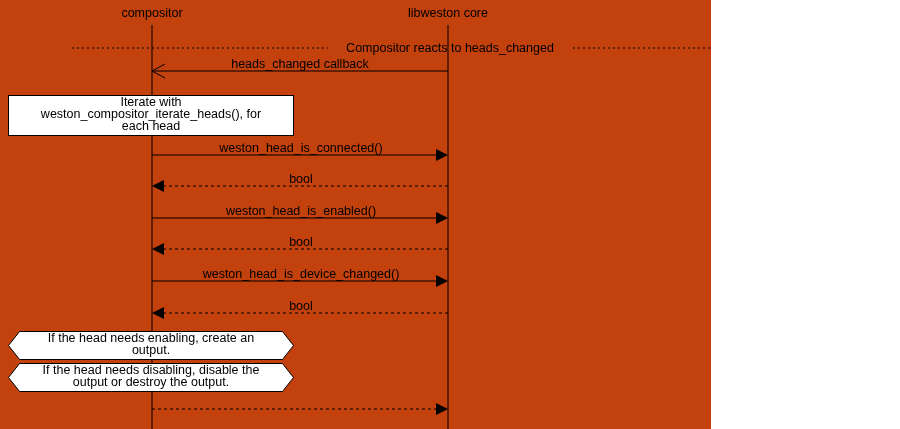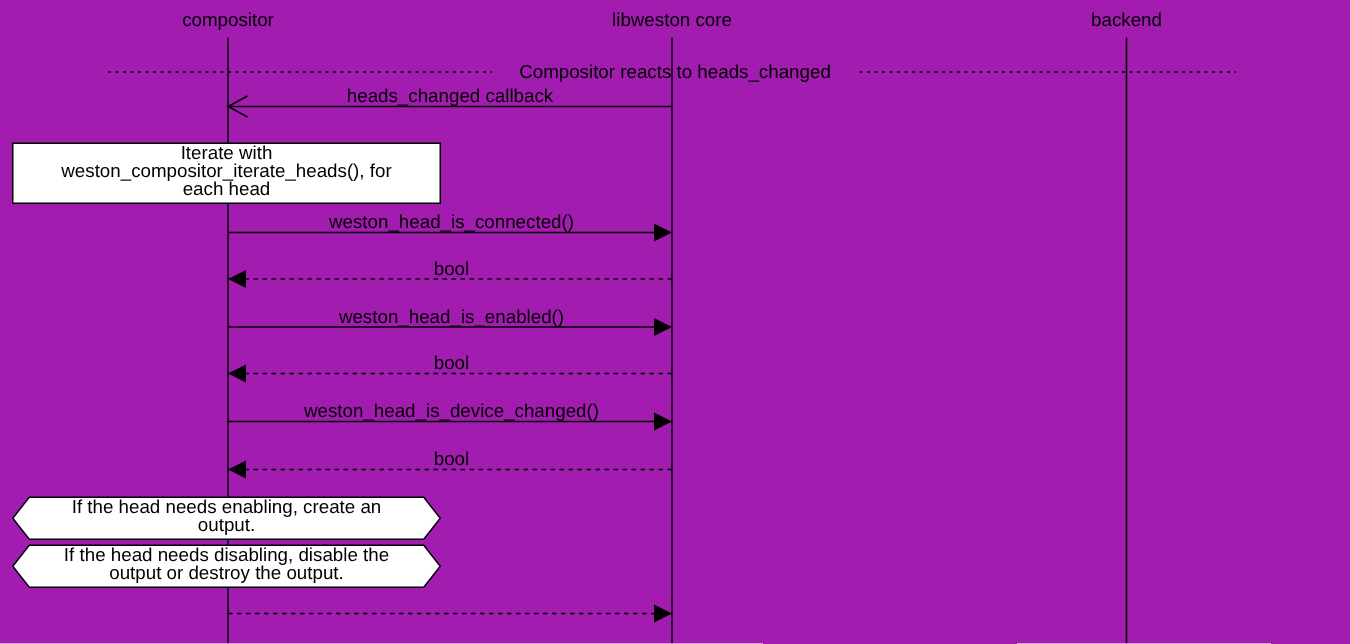--- a/index.html
+++ b/index.html
@@ -2,23 +2,23 @@
 <html><head>
 <meta charset="utf-8">
 <style>
   html, body {
     margin: 0;
     padding: 0;
     background: #ffffff;
   }
   #diagram {
     position: relative;
-    width: 900px;
+    width: 711px;
     height: 429px;
-    background: #a21caf;
+    background: #c2410c;
     font-family: "Liberation Sans", sans-serif;
     overflow: hidden;
   }
   #diagram svg {
     position: absolute;
     top: 0;
     left: 0;
     width: 900px;
     height: 429px;
   }

